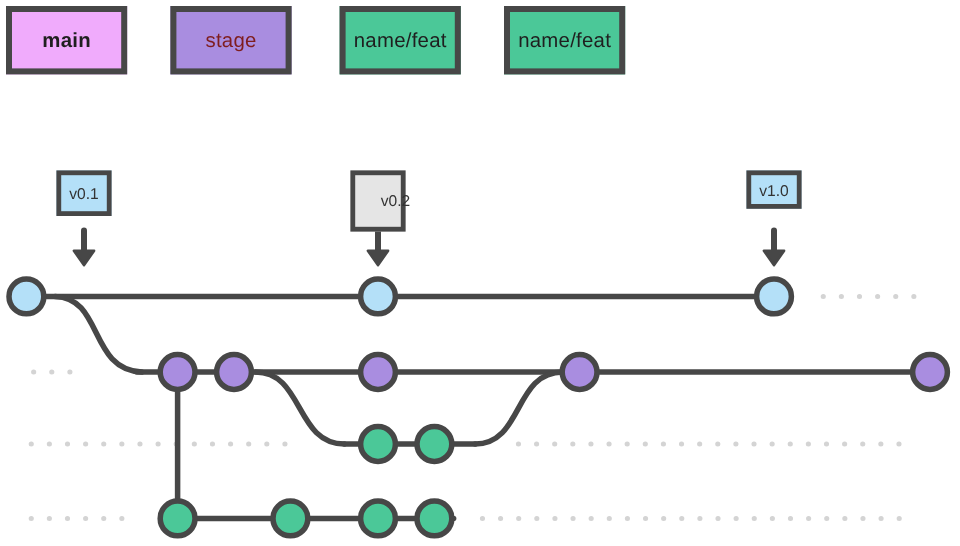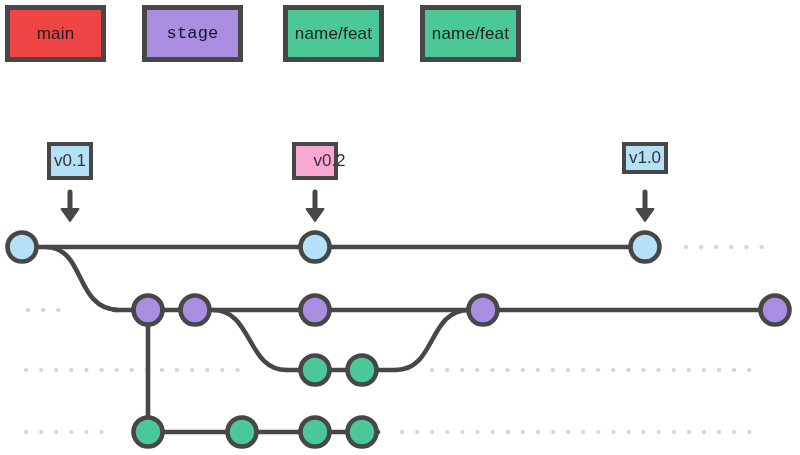--- a/index.html
+++ b/index.html
@@ -14,21 +14,21 @@
     position:absolute;top:5px;width:101px;height:57px;
     border:5px solid #474747;box-sizing:border-box;
     display:flex;align-items:center;justify-content:center;
     font-size:17px;letter-spacing:0.2px;
   }
   .lp0{left:5px}.lp1{left:142px}.lp2{left:283px}.lp3{left:420px}
   .tag{
     position:absolute;width:46px;height:38px;
     border:4px solid #14532d;box-sizing:border-box;
     display:flex;align-items:center;justify-content:center;
-    font-size:17px;
+    font-size:13px;
   }
 </style>
 </head>
 <body style="background: rgb(255, 255, 255);">
 
 <div class="canvas">
 
   <svg id="graph" width="800" height="455" viewBox="0 0 800 455">
       <line x1="686" y1="247" x2="762" y2="247" stroke="#d4d4d4" stroke-width="4.2" stroke-linecap="round" stroke-dasharray="0.1 15"></line>
       <line x1="28" y1="310" x2="72" y2="310" stroke="#d4d4d4" stroke-width="4.2" stroke-linecap="round" stroke-dasharray="0.1 15"></line>
@@ -60,39 +60,39 @@
       <circle cx="775" cy="310" r="14.5" fill="#a98de0" stroke="#474747" stroke-width="4.6"></circle>
       <circle cx="315" cy="370" r="14.5" fill="#4bc898" stroke="#474747" stroke-width="4.6"></circle>
       <circle cx="362" cy="370" r="14.5" fill="#4bc898" stroke="#474747" stroke-width="4.6"></circle>
       <circle cx="148" cy="432" r="14.5" fill="#4bc898" stroke="#474747" stroke-width="4.6"></circle>
       <circle cx="242" cy="432" r="14.5" fill="#4bc898" stroke="#474747" stroke-width="4.6"></circle>
       <circle cx="315" cy="432" r="14.5" fill="#4bc898" stroke="#474747" stroke-width="4.6"></circle>
       <circle cx="362" cy="432" r="14.5" fill="#4bc898" stroke="#474747" stroke-width="4.6"></circle>
     </svg>
 
   <div>
-    <div class="legend-box lp0" style="background: #ef4444; border-color: rgb(71, 71, 71); color: rgb(31, 31, 31);">
+    <div class="legend-box lp0" style="background: #f0abfc; border-color: rgb(71, 71, 71); color: rgb(31, 31, 31); font-weight: bold;">
       <span>main</span>
     </div>
-    <div class="legend-box lp1" style="background: rgb(169, 141, 224); border-color: rgb(71, 71, 71); color: #0f172a; font-family: Liberation Mono, monospace;">
+    <div class="legend-box lp1" style="background: rgb(169, 141, 224); border-color: rgb(71, 71, 71); color: #7f1d1d;">
       <span>stage</span>
     </div>
     <div class="legend-box lp2" style="background: rgb(75, 200, 152); border-color: rgb(71, 71, 71); color: rgb(31, 31, 31);">
       <span>name/feat</span>
     </div>
     <div class="legend-box lp3" style="background: rgb(75, 200, 152); border-color: rgb(71, 71, 71); color: rgb(31, 31, 31);">
       <span>name/feat</span>
     </div>
   </div>
 
   <div>
     <div class="tag" style="left: 47px; top: 142px; width: 46px; height: 38px; background: rgb(180, 224, 248); border-color: rgb(71, 71, 71); color: rgb(51, 51, 51);">
       <span>v0.1</span>
     </div>
-    <div class="tag" style="left: 292px; top: 142px; width: 46px; height: 38px; background: #f9a8d4; border-color: rgb(71, 71, 71); color: rgb(51, 51, 51); padding-left: 29px;">
+    <div class="tag" style="left: 292px; top: 142px; width: 46px; height: 51px; background: #e5e5e5; border-color: rgb(71, 71, 71); color: rgb(51, 51, 51); padding-left: 29px;">
       <span>v0.2</span>
     </div>
     <div class="tag" style="left: 622px; top: 142px; width: 46px; height: 32px; background: rgb(180, 224, 248); border-color: rgb(71, 71, 71); color: rgb(51, 51, 51);">
       <span>v1.0</span>
     </div>
   </div>
 
 </div>
 
 </body></html>

